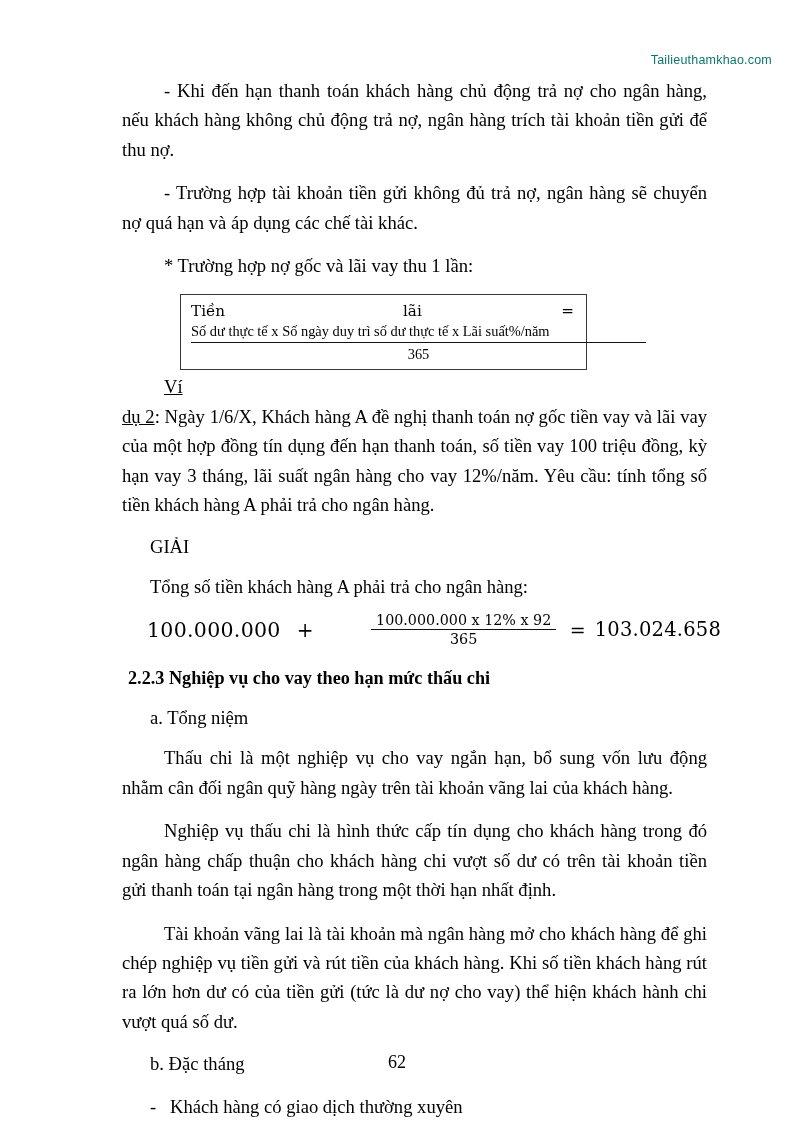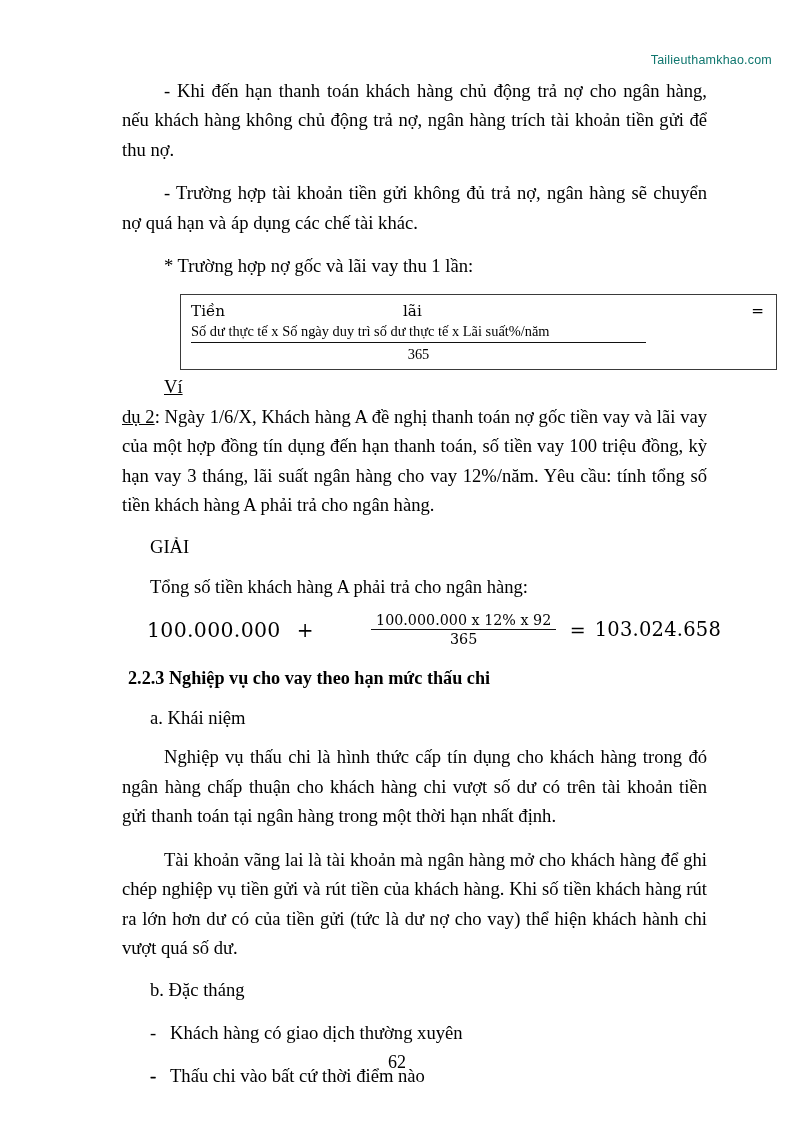--- a/index.html
+++ b/index.html
@@ -51,21 +51,21 @@
 
   .u { text-decoration: underline; }
 
   
   .formula-box-wrap {
     margin-top: 6px;
     padding-left: 72px;
   }
   .formula-box {
     border: 1px solid #3a3a3a;
-    width: 597px;
+    width: 407px;
     box-sizing: border-box;
     padding: 6px 10px 5px 10px;
     font-family: "DejaVu Serif", "Liberation Serif", serif;
   }
   .fb-row1 {
     position: relative;
     font-size: 15.2px;
     line-height: 20px;
     height: 20px;
   }
@@ -218,22 +218,23 @@
       <span class="calc-frac">
         <span class="calc-num">100.000.000 x 12%  x 92</span>
         <span class="calc-den">365</span>
       </span>
       <span class="calc-eq">=</span>
       <span class="calc-result">103.024.658</span>
     </div>
 
     <h3 class="section-heading">2.2.3 Nghiệp vụ cho vay theo hạn mức thấu chi</h3>
 
-    <p class="sub-head">a. Khái niệm</p>
-
+    <p class="sub-head">a. Tổng niệm</p>
+
+    <p class="body indent gap-top" style="margin-top:12px;">Thấu chi là một nghiệp vụ cho vay ngắn hạn, bổ sung vốn lưu động nhằm cân đối ngân quỹ hàng ngày trên tài khoản vãng lai của khách hàng.</p>
 
     <p class="body indent gap-top">Nghiệp vụ thấu chi là hình thức cấp tín dụng cho khách hàng trong đó ngân hàng chấp thuận cho khách hàng chi vượt số dư có trên tài khoản tiền gửi thanh toán tại ngân hàng trong một thời hạn nhất định.</p>
 
     <p class="body indent gap-top">Tài khoản vãng lai là tài khoản mà ngân hàng mở cho khách hàng để ghi chép nghiệp vụ tiền gửi và rút tiền của khách hàng. Khi số tiền khách hàng rút ra lớn hơn dư có của tiền gửi (tức là dư nợ cho vay) thể hiện khách hành chi vượt quá số dư.</p>
 
     <p class="sub-head">b. Đặc tháng</p>
 
     <ul class="dash-list">
       <li><span class="dash">-</span><span>Khách hàng có giao dịch thường xuyên</span></li>
       <li><span class="dash">-</span></li>

